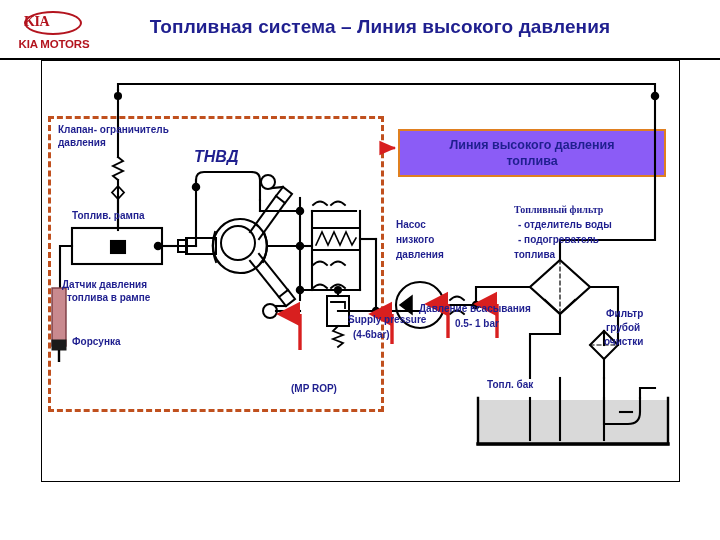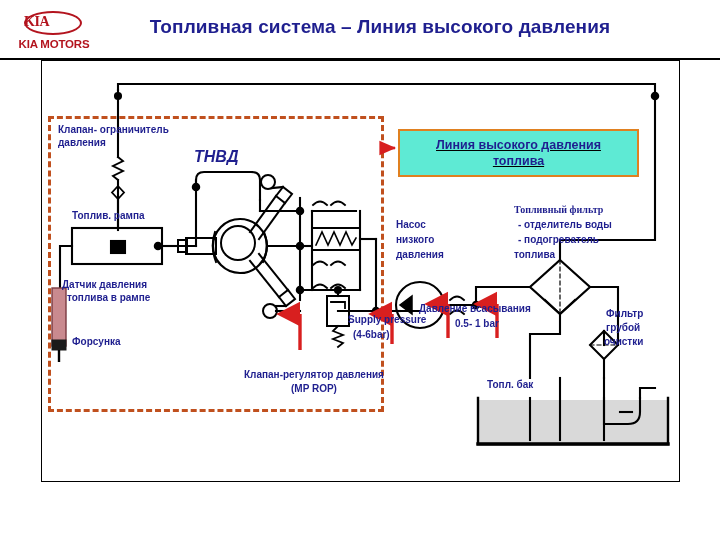--- a/index.html
+++ b/index.html
@@ -110,30 +110,29 @@
     height: 296px;
     border: 3px dashed #c0501e;
     box-sizing: border-box;
   }
 
   
   .callout {
     position: absolute;
     left: 398px;
     top: 129px;
-    width: 241px;
+    width: 268px;
     height: 48px;
     border: 2.5px solid #e08020;
     box-sizing: border-box;
-    background: #5eead4;
+    background: #8b5cf6;
     display: flex;
     flex-direction: column;
     align-items: center;
     justify-content: center;
-    text-decoration: underline;
   }
   .callout span {
     display: block;
     font-size: 12.5px;
     font-weight: bold;
     color: #1f1f8f;
     line-height: 16px;
     text-align: center;
     white-space: nowrap;
   }
@@ -365,21 +364,20 @@
   <div class="lbl sz10b" style="left:518px; top:219px;">- отделитель воды</div>
   <div class="lbl sz10b" style="left:518px; top:234px;">- подогреватель</div>
   <div class="lbl sz10b" style="left:514px; top:249px;">топлива</div>
 
   <div class="lbl sz10b" style="left:606px; top:308px;">Фильтр</div>
   <div class="lbl sz10b" style="left:606px; top:322px;">грубой</div>
   <div class="lbl sz10b" style="left:604px; top:336px;">очистки</div>
 
   <div class="lbl sz10b" style="left:487px; top:379px;">Топл. бак</div>
 
-  <div class="lbl sz10b" style="left:244px; top:369px;">Клапан-регулятор давления</div>
   <div class="lbl sz10b" style="left:291px; top:383px;">(MP ROP)</div>
 
   <div class="lbl sz10b" style="left:348px; top:314px;">Supply pressure</div>
   <div class="lbl sz10b" style="left:353px; top:329px;">(4-6bar)</div>
 
   <div class="lbl sz10b" style="left:419px; top:303px;">Давление всасывания</div>
   <div class="lbl sz10b" style="left:455px; top:318px;">0.5- 1 bar</div>
 
 </div>
 

